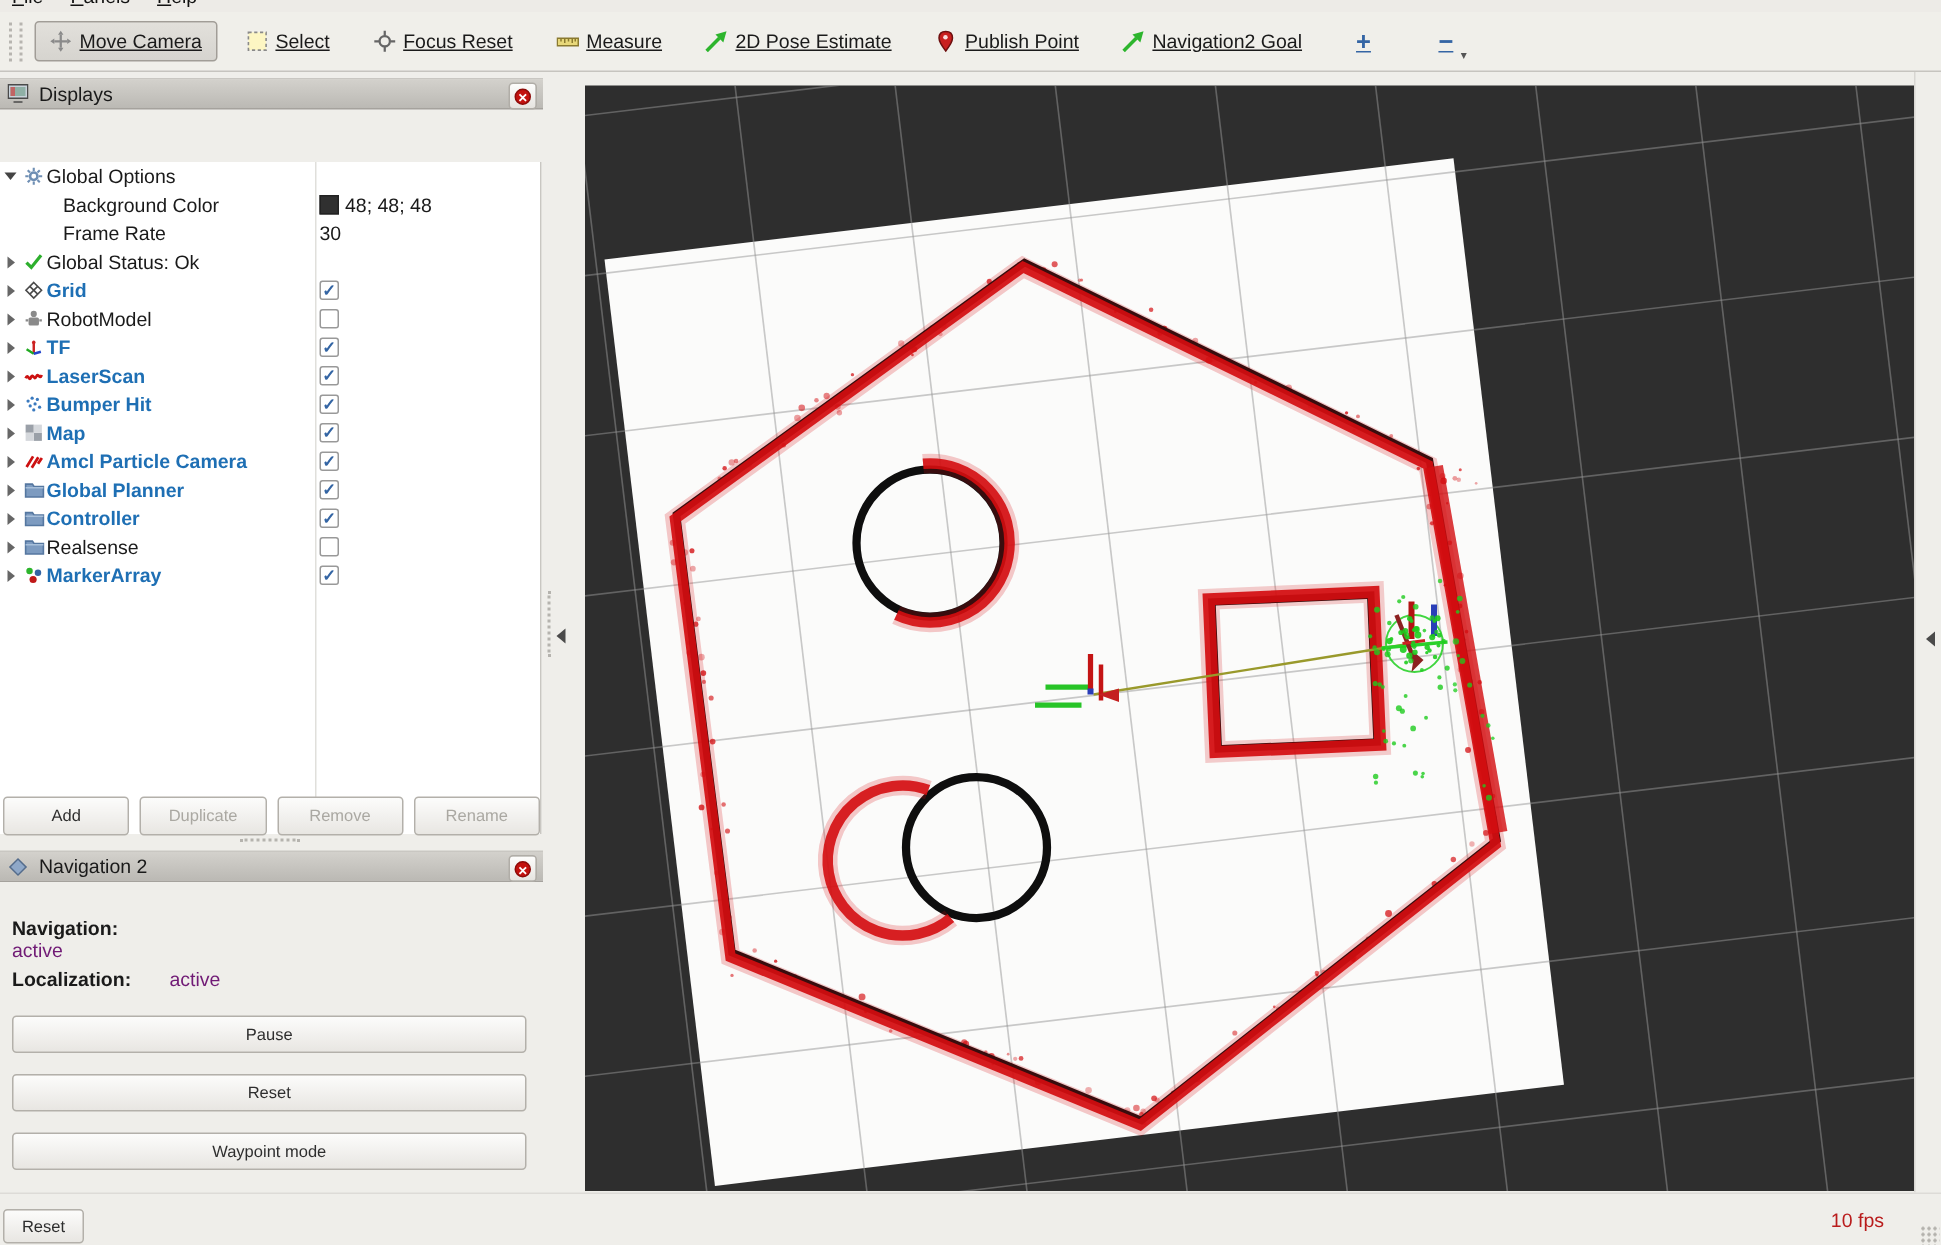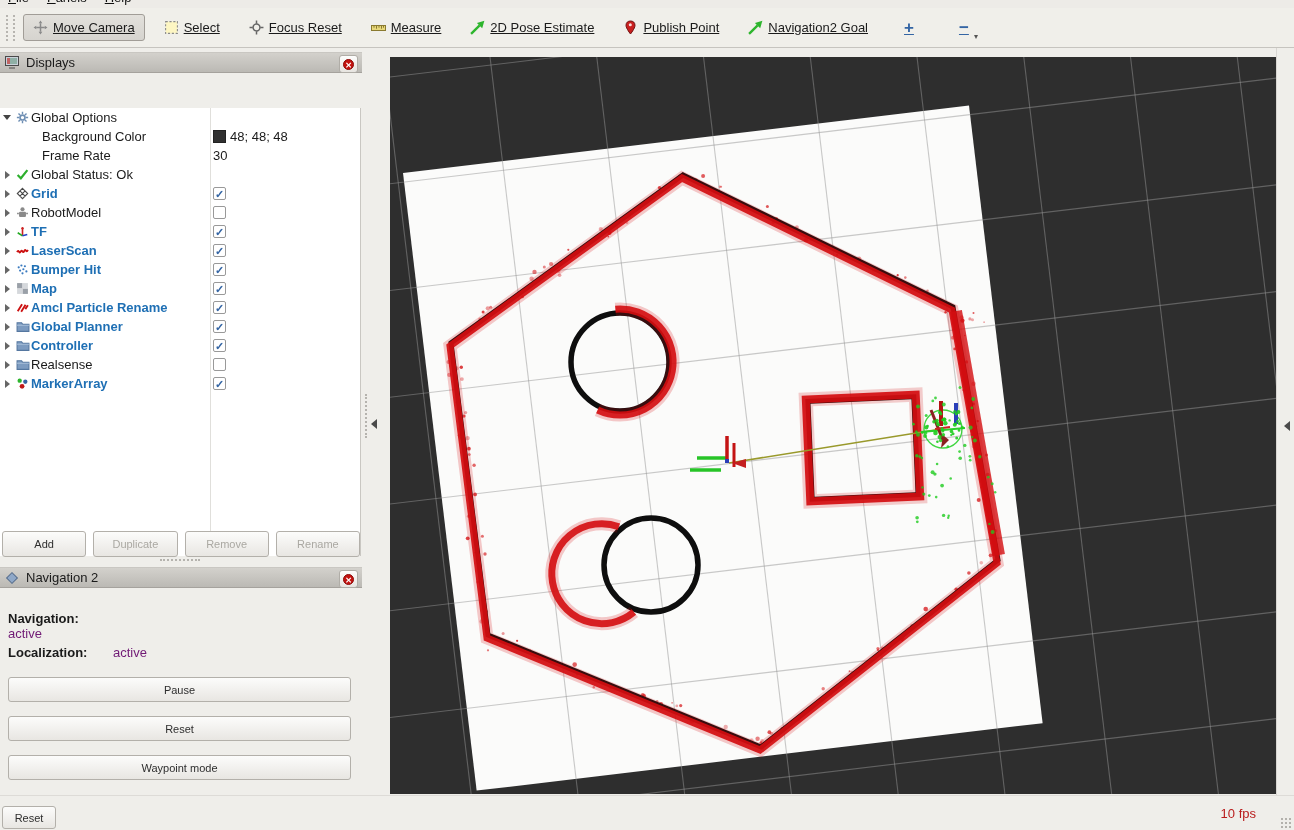--- a/index.html
+++ b/index.html
@@ -299,21 +299,21 @@
         </div>
         <div class="trow">
           <span class="ar">
             <span class="ar-r"></span>
           </span>
           <span class="ticon">
             <svg width="13" height="13" viewBox="0 0 12 12">
               <path d="M1.6 9.5L5.6 3M4.8 10l4-6.5M8.6 7.5L11 4" stroke="#cc1111" stroke-width="1.7"></path>
             </svg>
           </span>
-          <span class="tlabel sel">Amcl Particle Rename</span>
+          <span class="tlabel sel">Amcl Particle Camera</span>
           <span class="checkbox">✓</span>
         </div>
         <div class="trow">
           <span class="ar">
             <span class="ar-r"></span>
           </span>
           <span class="ticon">
             <svg width="14" height="13" viewBox="0 0 13 12">
               <path d="M1 2.5h4.2l1 1.5H12V10.5H1z" fill="#7d9bc0" stroke="#5577a0"></path>
               <path d="M1 4.8h11" stroke="#a8c0da"></path>

